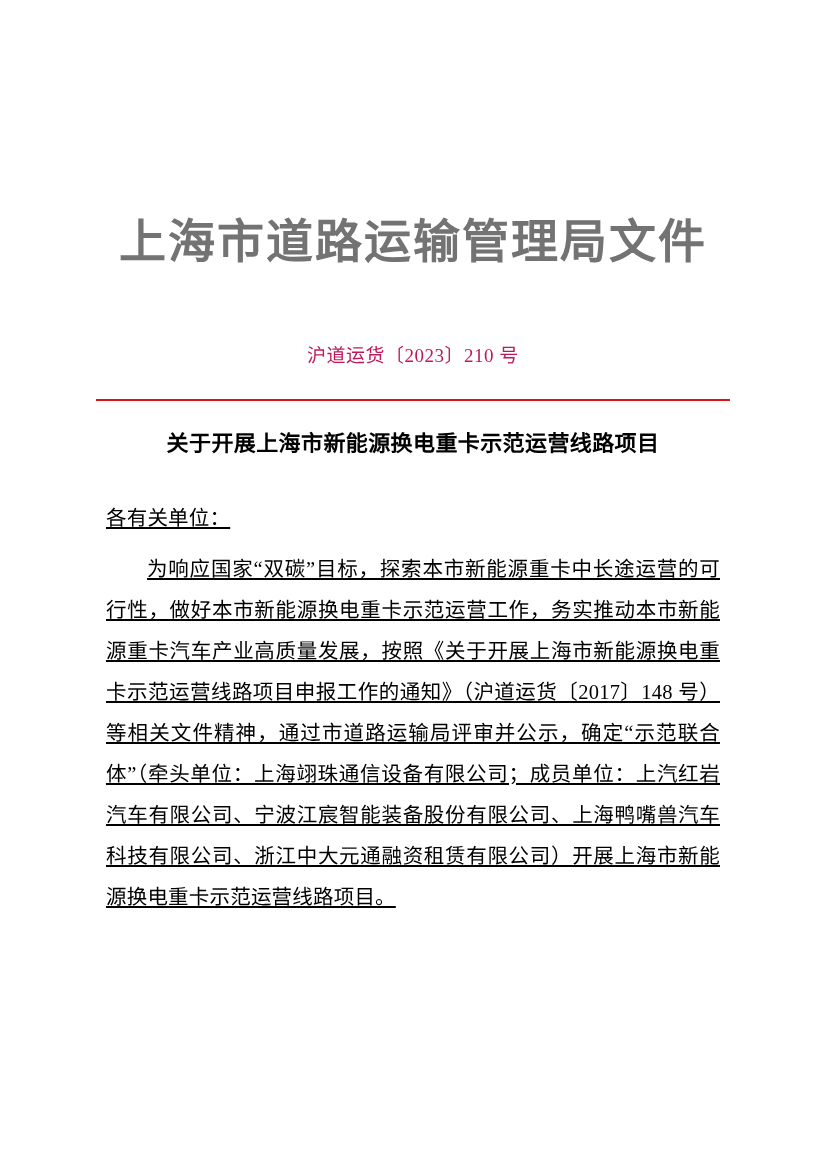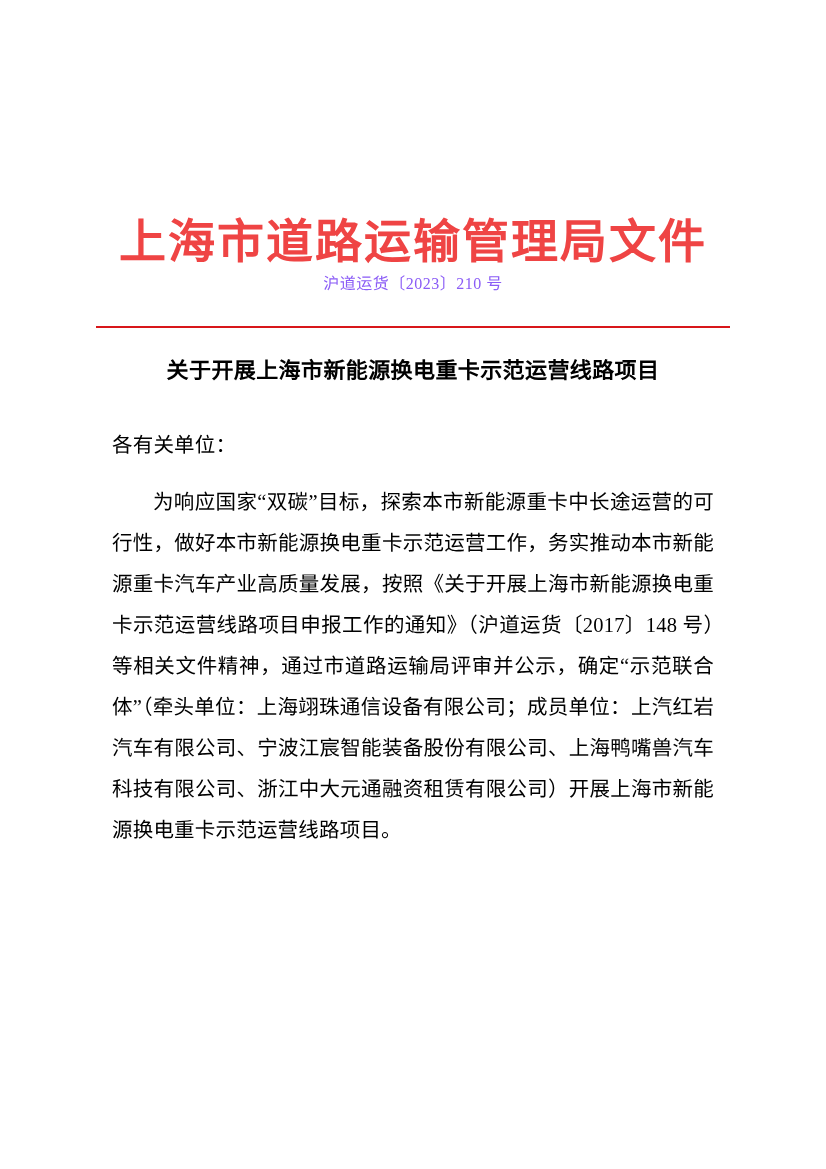--- a/index.html
+++ b/index.html
@@ -17,34 +17,35 @@
   }
   .page {
     width: 826px;
     height: 1169px;
     box-sizing: border-box;
     padding: 0 96px;
     position: relative;
   }
   .masthead {
     text-align: center;
-    color: #ef4444;
+    color: #737373;
     font-family: "Liberation Serif", "DejaVu Serif", serif;
     font-weight: bold;
     font-size: 47px;
     letter-spacing: 2px;
     line-height: 1.2;
     margin-top: 214px;
     white-space: nowrap;
   }
   .doc-number {
     text-align: center;
-    font-size: 16px;
+    font-size: 19px;
+    margin-top: 70px;
     letter-spacing: 0.5px;
-    color: #8b5cf6;
+    color: #be185d;
   }
   .red-rule {
     border: none;
     border-top: 2.2px solid #d8161a;
     margin: 32px 0 0 0;
     width: 100%;
   }
   .doc-title {
     text-align: center;
     font-weight: bold;
@@ -58,21 +59,22 @@
   }
   .body-text {
     margin-top: 34px;
     font-size: 20.5px;
     line-height: 2.0;
     text-align: justify;
     text-justify: inter-ideograph;
     letter-spacing: 0.2px;
   }
   .body-text p {
-    margin: 16px;
+    margin: 10px;
+    text-decoration: underline;
   }
   .salutation {
     text-indent: 0;
   }
   .indent {
     text-indent: 2em;
   }
 </style>
 </head>
 <body>

